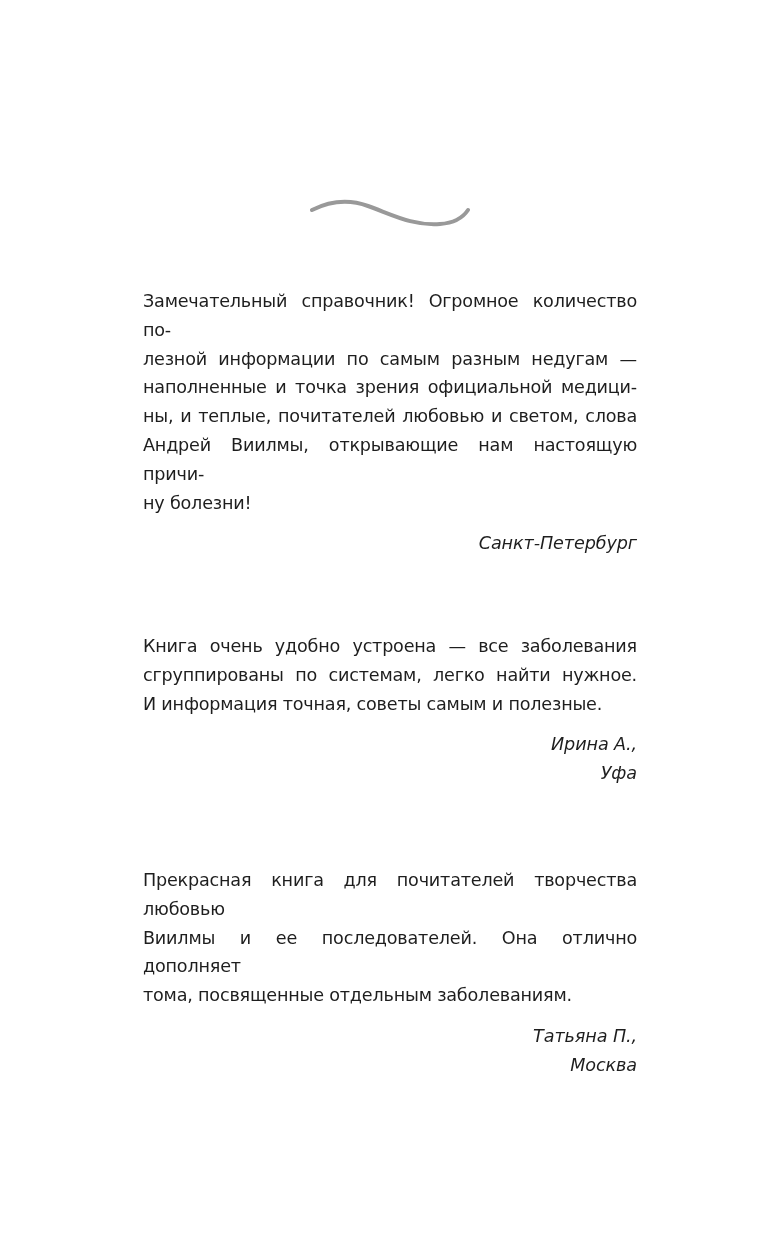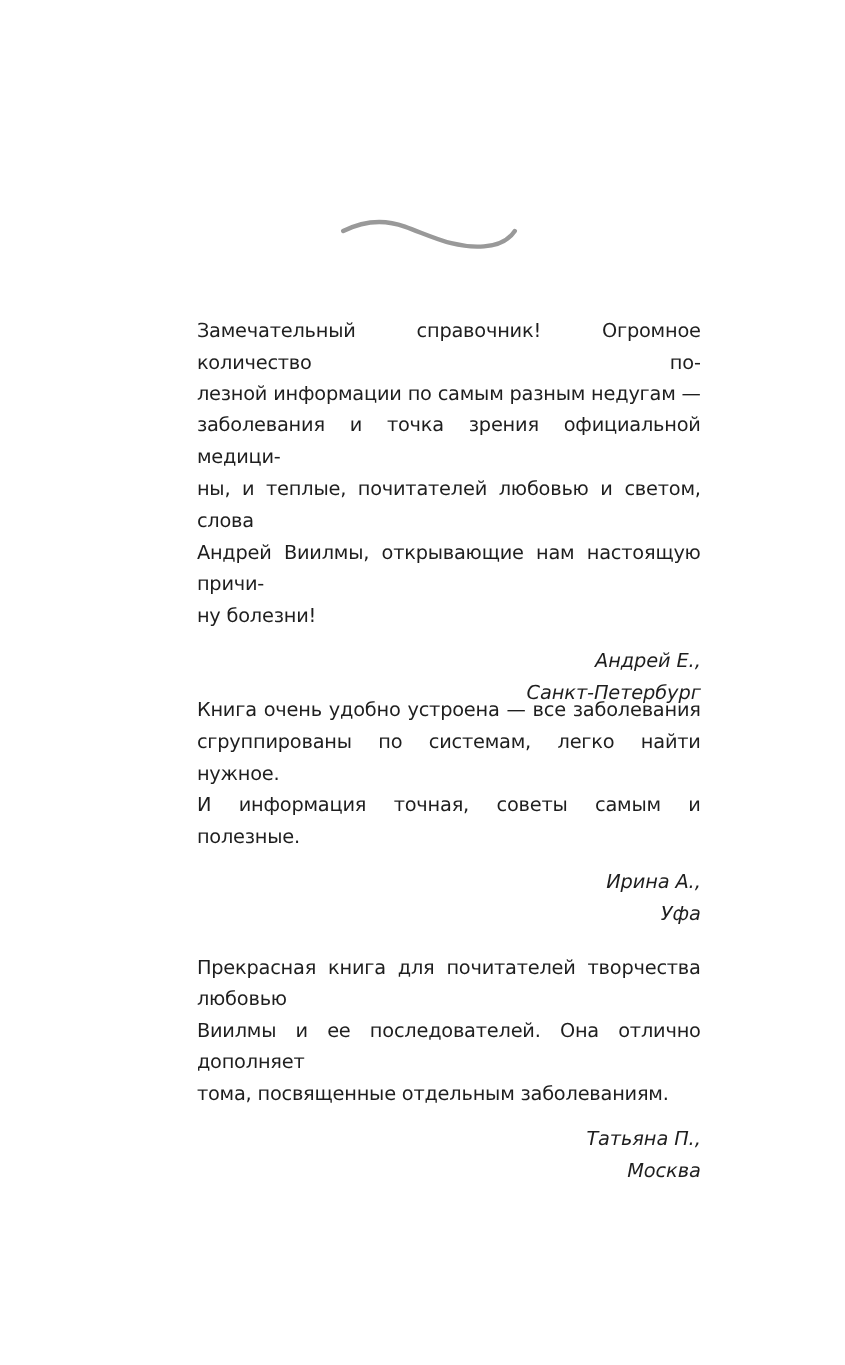--- a/index.html
+++ b/index.html
@@ -32,21 +32,20 @@
       font-size: 17.6px;
       line-height: 28.8px;
       text-align: justify;
       text-align-last: left;
       letter-spacing: -0.2px;
     }
     .review p .ln {
       display: block;
       text-align: justify;
       text-align-last: justify;
-      margin-left: 36px;
     }
     .review p .ln.last {
       text-align-last: left;
     }
     .sig {
       margin-top: 12px;
       text-align: right;
       font-style: italic;
       font-size: 17.6px;
       line-height: 29px;
@@ -61,27 +60,26 @@
 <body>
 
 <svg class="ornament" viewBox="0 0 164 36" xmlns="http://www.w3.org/2000/svg">
   <path d="M4 14 C 20 6, 38 2, 60 10 C 85 19, 105 30, 132 28 C 148 27, 156 20, 160 14" fill="none" stroke="#999999" stroke-width="4" stroke-linecap="round"></path>
 </svg>
 
 <section class="review" id="r1">
   <p>
     <span class="ln">Замечательный справочник! Огромное количество по-</span>
     <span class="ln">лезной информации по самым разным недугам —</span>
-    <span class="ln">заболевания и точка зрения официальной медици-</span>
+    <span class="ln">наполненные и точка зрения официальной медици-</span>
     <span class="ln">ны, и теплые, почитателей любовью и светом, слова</span>
     <span class="ln">Андрей Виилмы, открывающие нам настоящую причи-</span>
     <span class="ln last">ну болезни!</span>
   </p>
   <div class="sig">
-    <div>Андрей Е.,</div>
     <div>Санкт-Петербург</div>
   </div>
 </section>
 
 <section class="review" id="r2">
   <p>
     <span class="ln">Книга очень удобно устроена — все заболевания</span>
     <span class="ln">сгруппированы по системам, легко найти нужное.</span>
     <span class="ln last">И информация точная, советы самым и полезные.</span>
   </p>

